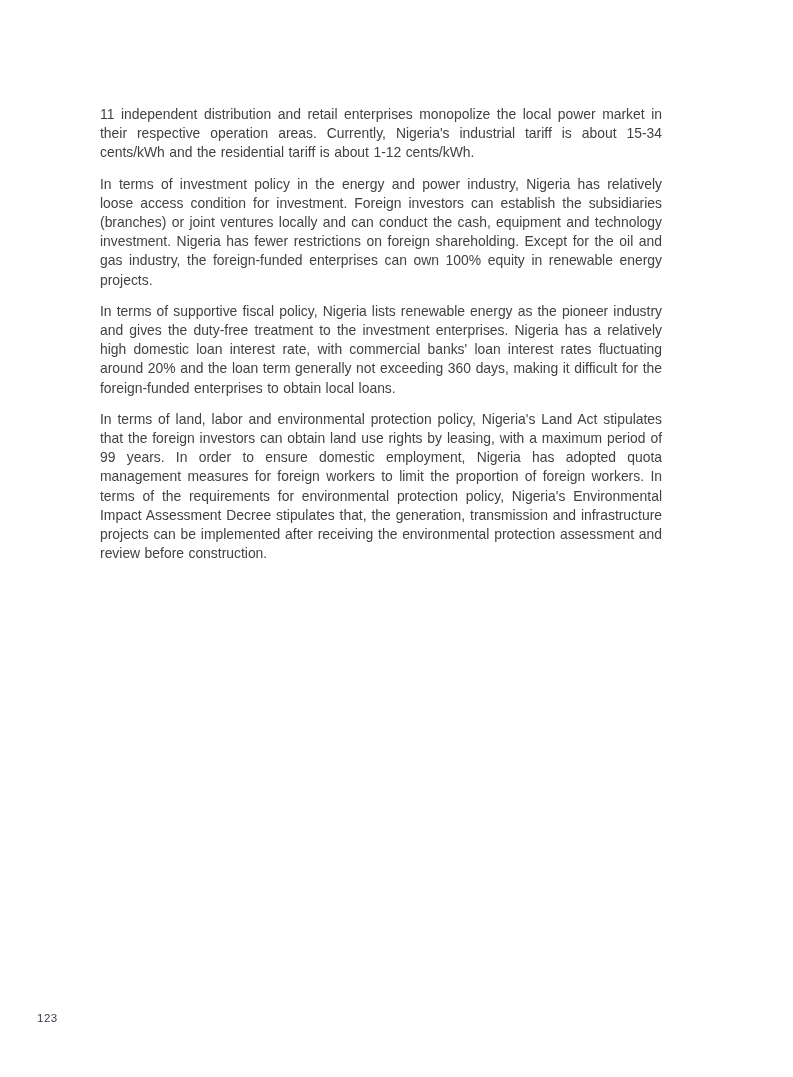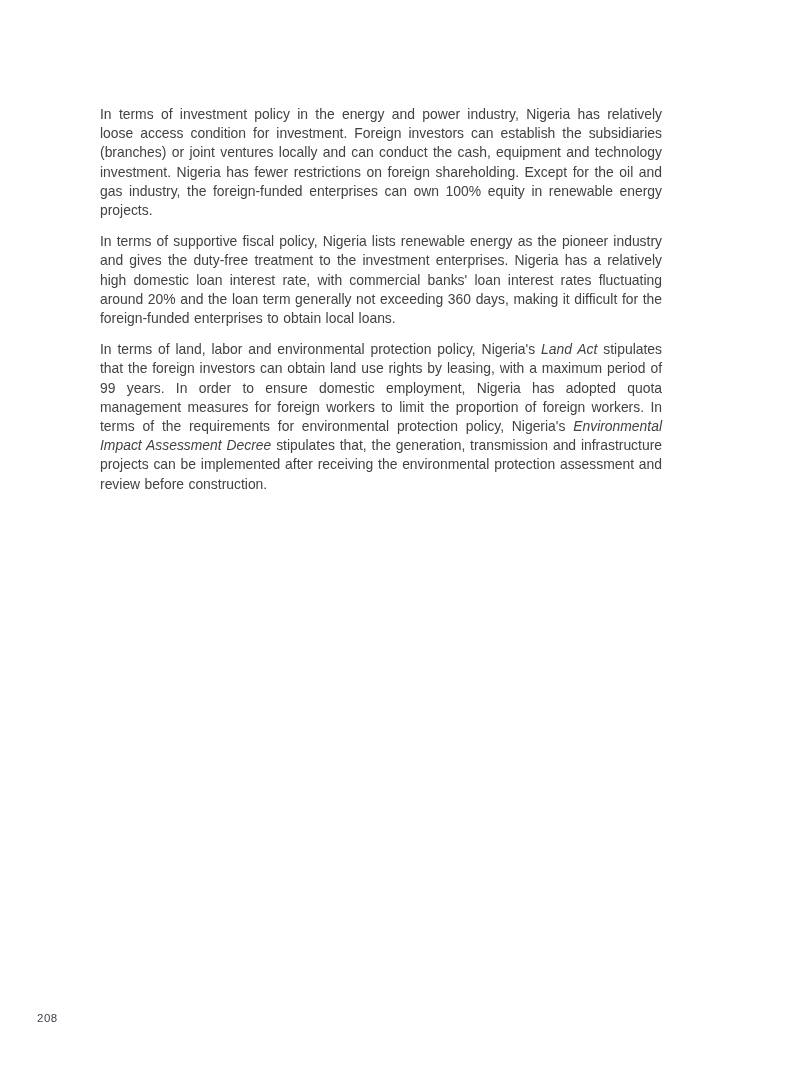--- a/index.html
+++ b/index.html
@@ -32,34 +32,34 @@
   .seg-normal {
     font-weight: normal;
     font-style: normal;
   }
   .seg-bold {
     font-weight: normal;
     font-style: normal;
   }
   .seg-italic {
     font-weight: normal;
-    font-style: italic;
   }
   .page-number {
     position: absolute;
     left: 37px;
     top: 1012px;
     font-size: 11.5px;
     color: #3b3f4a;
     letter-spacing: 0.5px;
   }
 </style>
 </head>
 <body>
 
 <div class="page">
   <div class="text-block">
+      <p class="para"><span class="seg-normal">11 independent distribution and retail enterprises monopolize the local power market in their respective operation areas. Currently, Nigeria's industrial tariff is about 15-34 cents/kWh and the residential tariff is about 1-12 cents/kWh.</span></p>
       <p class="para"><span class="seg-bold">In terms of investment policy in the energy and power industry, </span><span class="seg-normal">Nigeria has relatively loose access condition for investment. Foreign investors can establish the subsidiaries (branches) or joint ventures locally and can conduct the cash, equipment and technology investment. Nigeria has fewer restrictions on foreign shareholding. Except for the oil and gas industry, the foreign-funded enterprises can own 100% equity in renewable energy projects.</span></p>
       <p class="para"><span class="seg-bold">In terms of supportive fiscal policy, </span><span class="seg-normal">Nigeria lists renewable energy as the pioneer industry and gives the duty-free treatment to the investment enterprises. Nigeria has a relatively high domestic loan interest rate, with commercial banks' loan interest rates fluctuating around 20% and the loan term generally not exceeding 360 days, making it difficult for the foreign-funded enterprises to obtain local loans.</span></p>
       <p class="para"><span class="seg-bold">In terms of land, labor and environmental protection policy, </span><span class="seg-normal">Nigeria's </span><span class="seg-italic">Land Act</span><span class="seg-normal"> stipulates that the foreign investors can obtain land use rights by leasing, with a maximum period of 99 years. In order to ensure domestic employment, Nigeria has adopted quota management measures for foreign workers to limit the proportion of foreign workers. In terms of the requirements for environmental protection policy, Nigeria's </span><span class="seg-italic">Environmental Impact Assessment Decree</span><span class="seg-normal"> stipulates that, the generation, transmission and infrastructure projects can be implemented after receiving the environmental protection assessment and review before construction.</span></p>
     </div>
-  <div class="page-number">208</div>
+  <div class="page-number">123</div>
 </div>
 
 </body></html>

